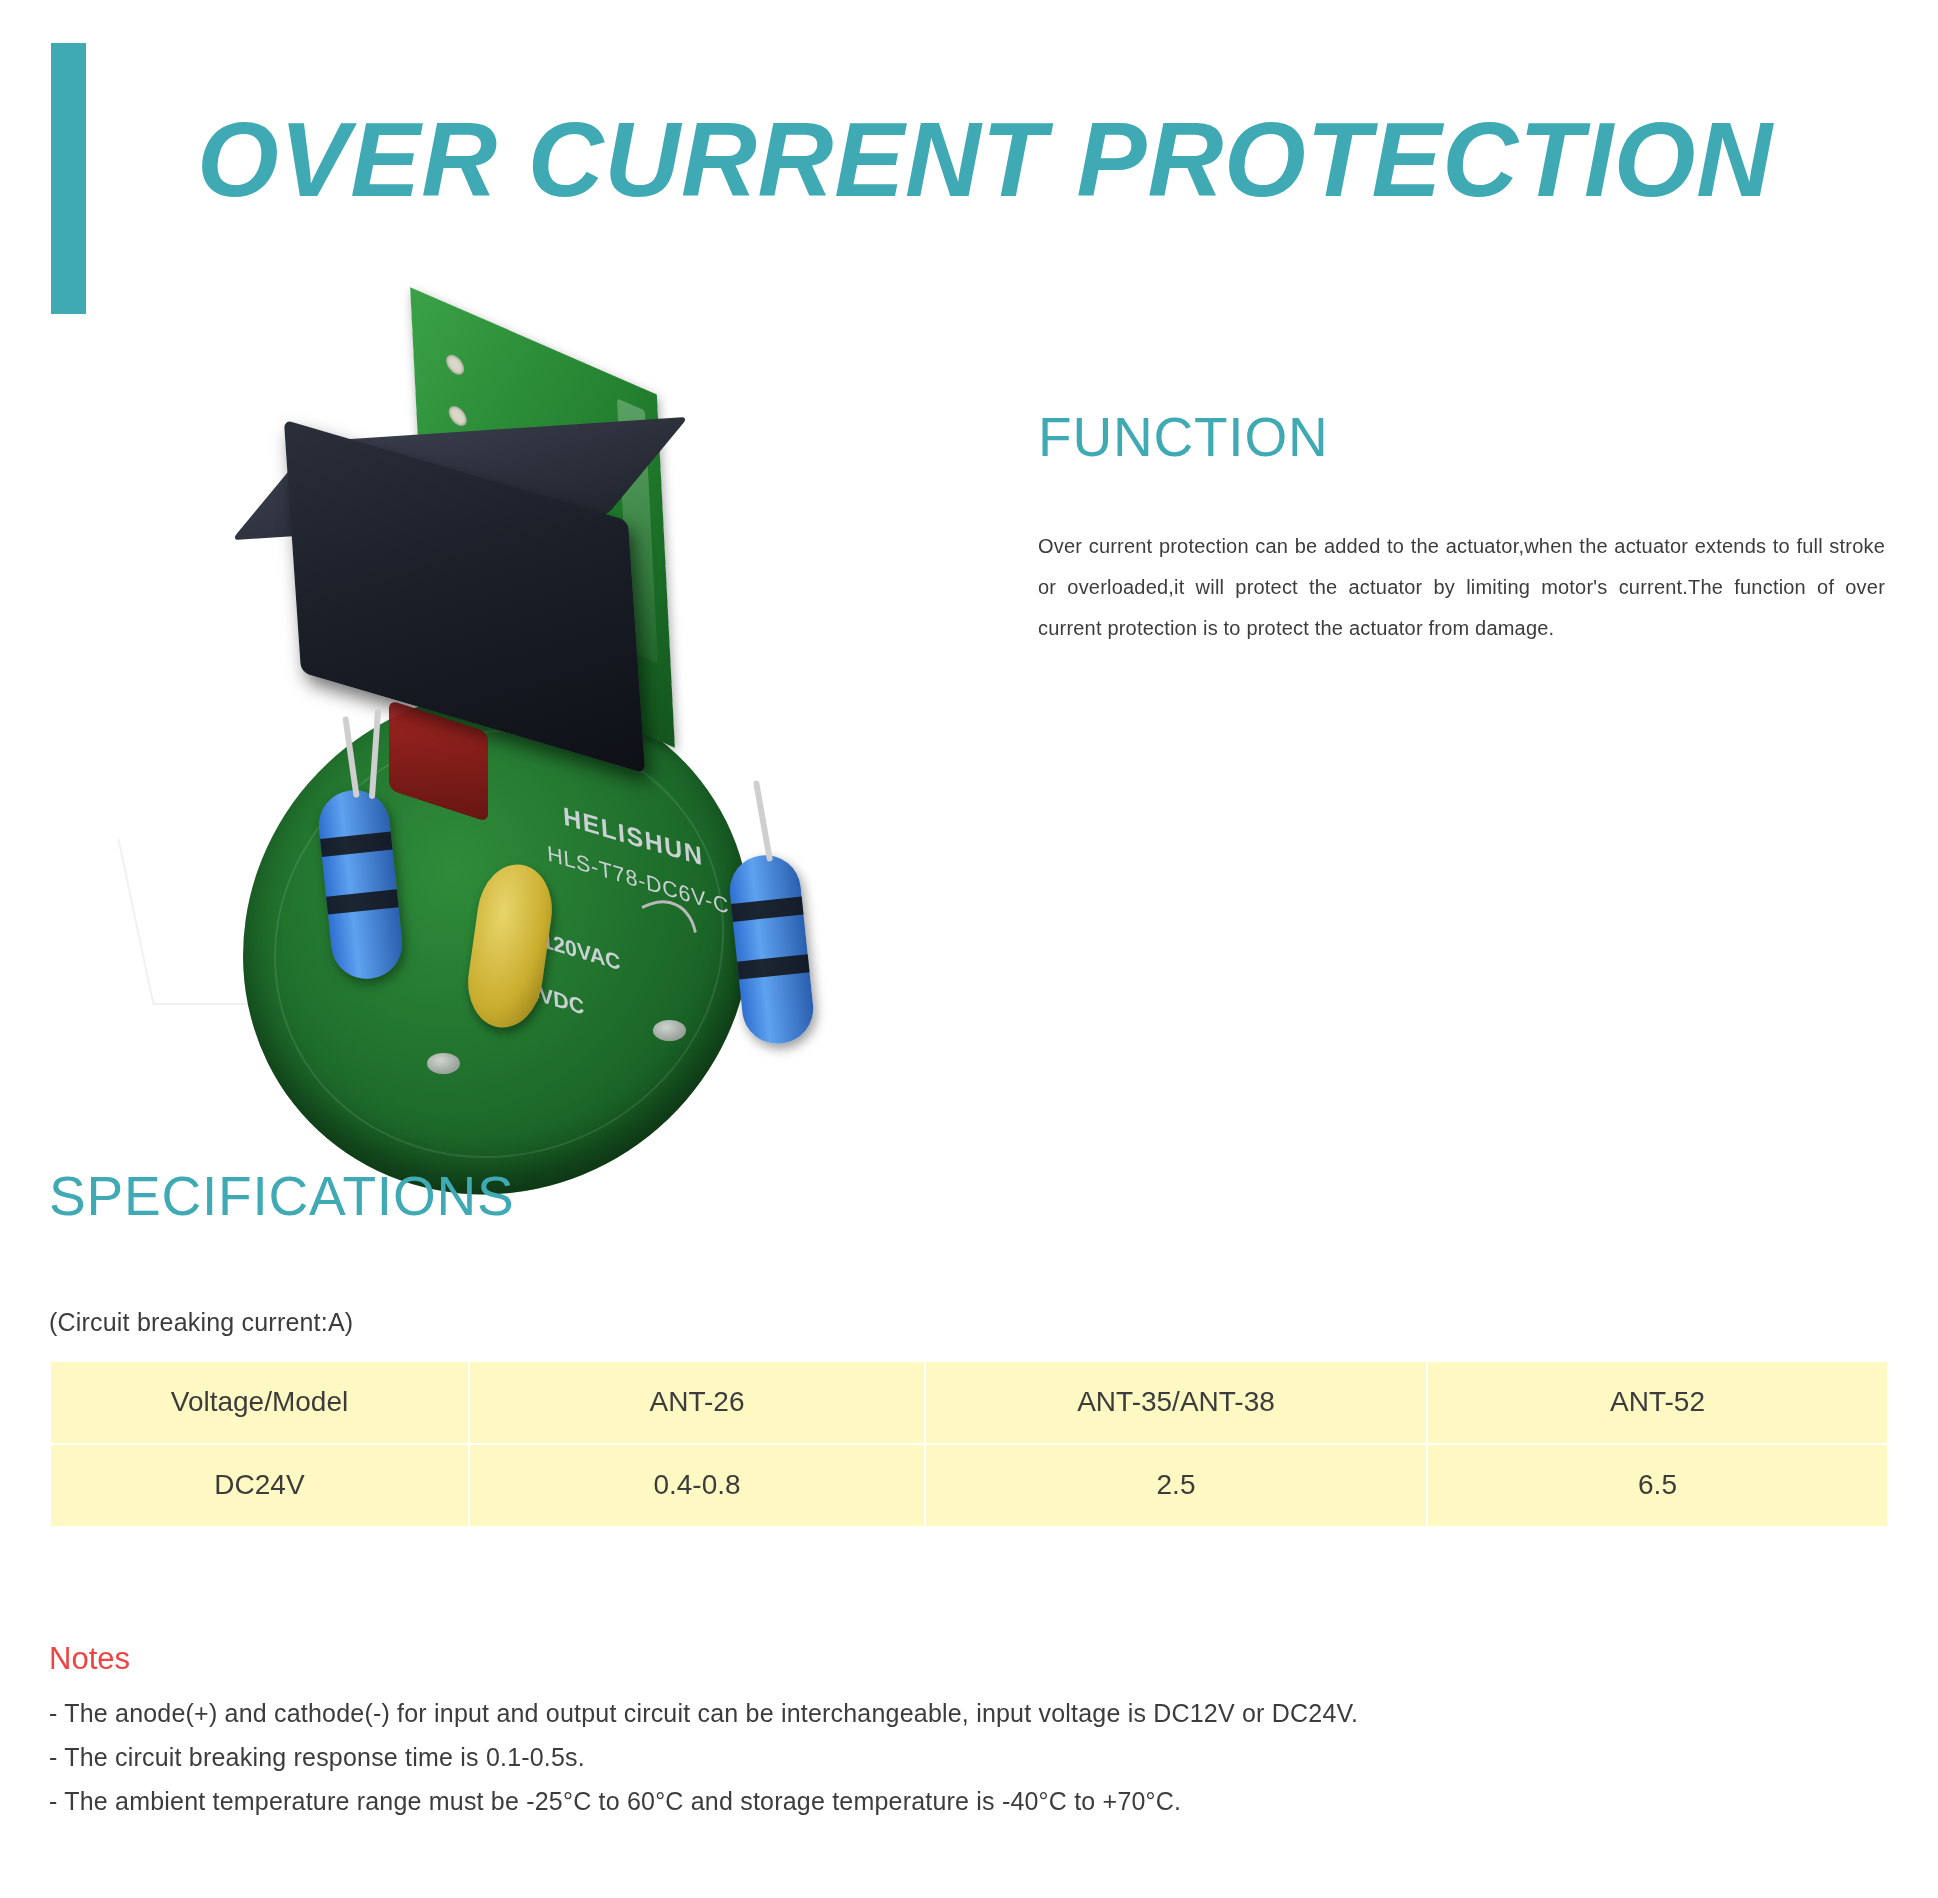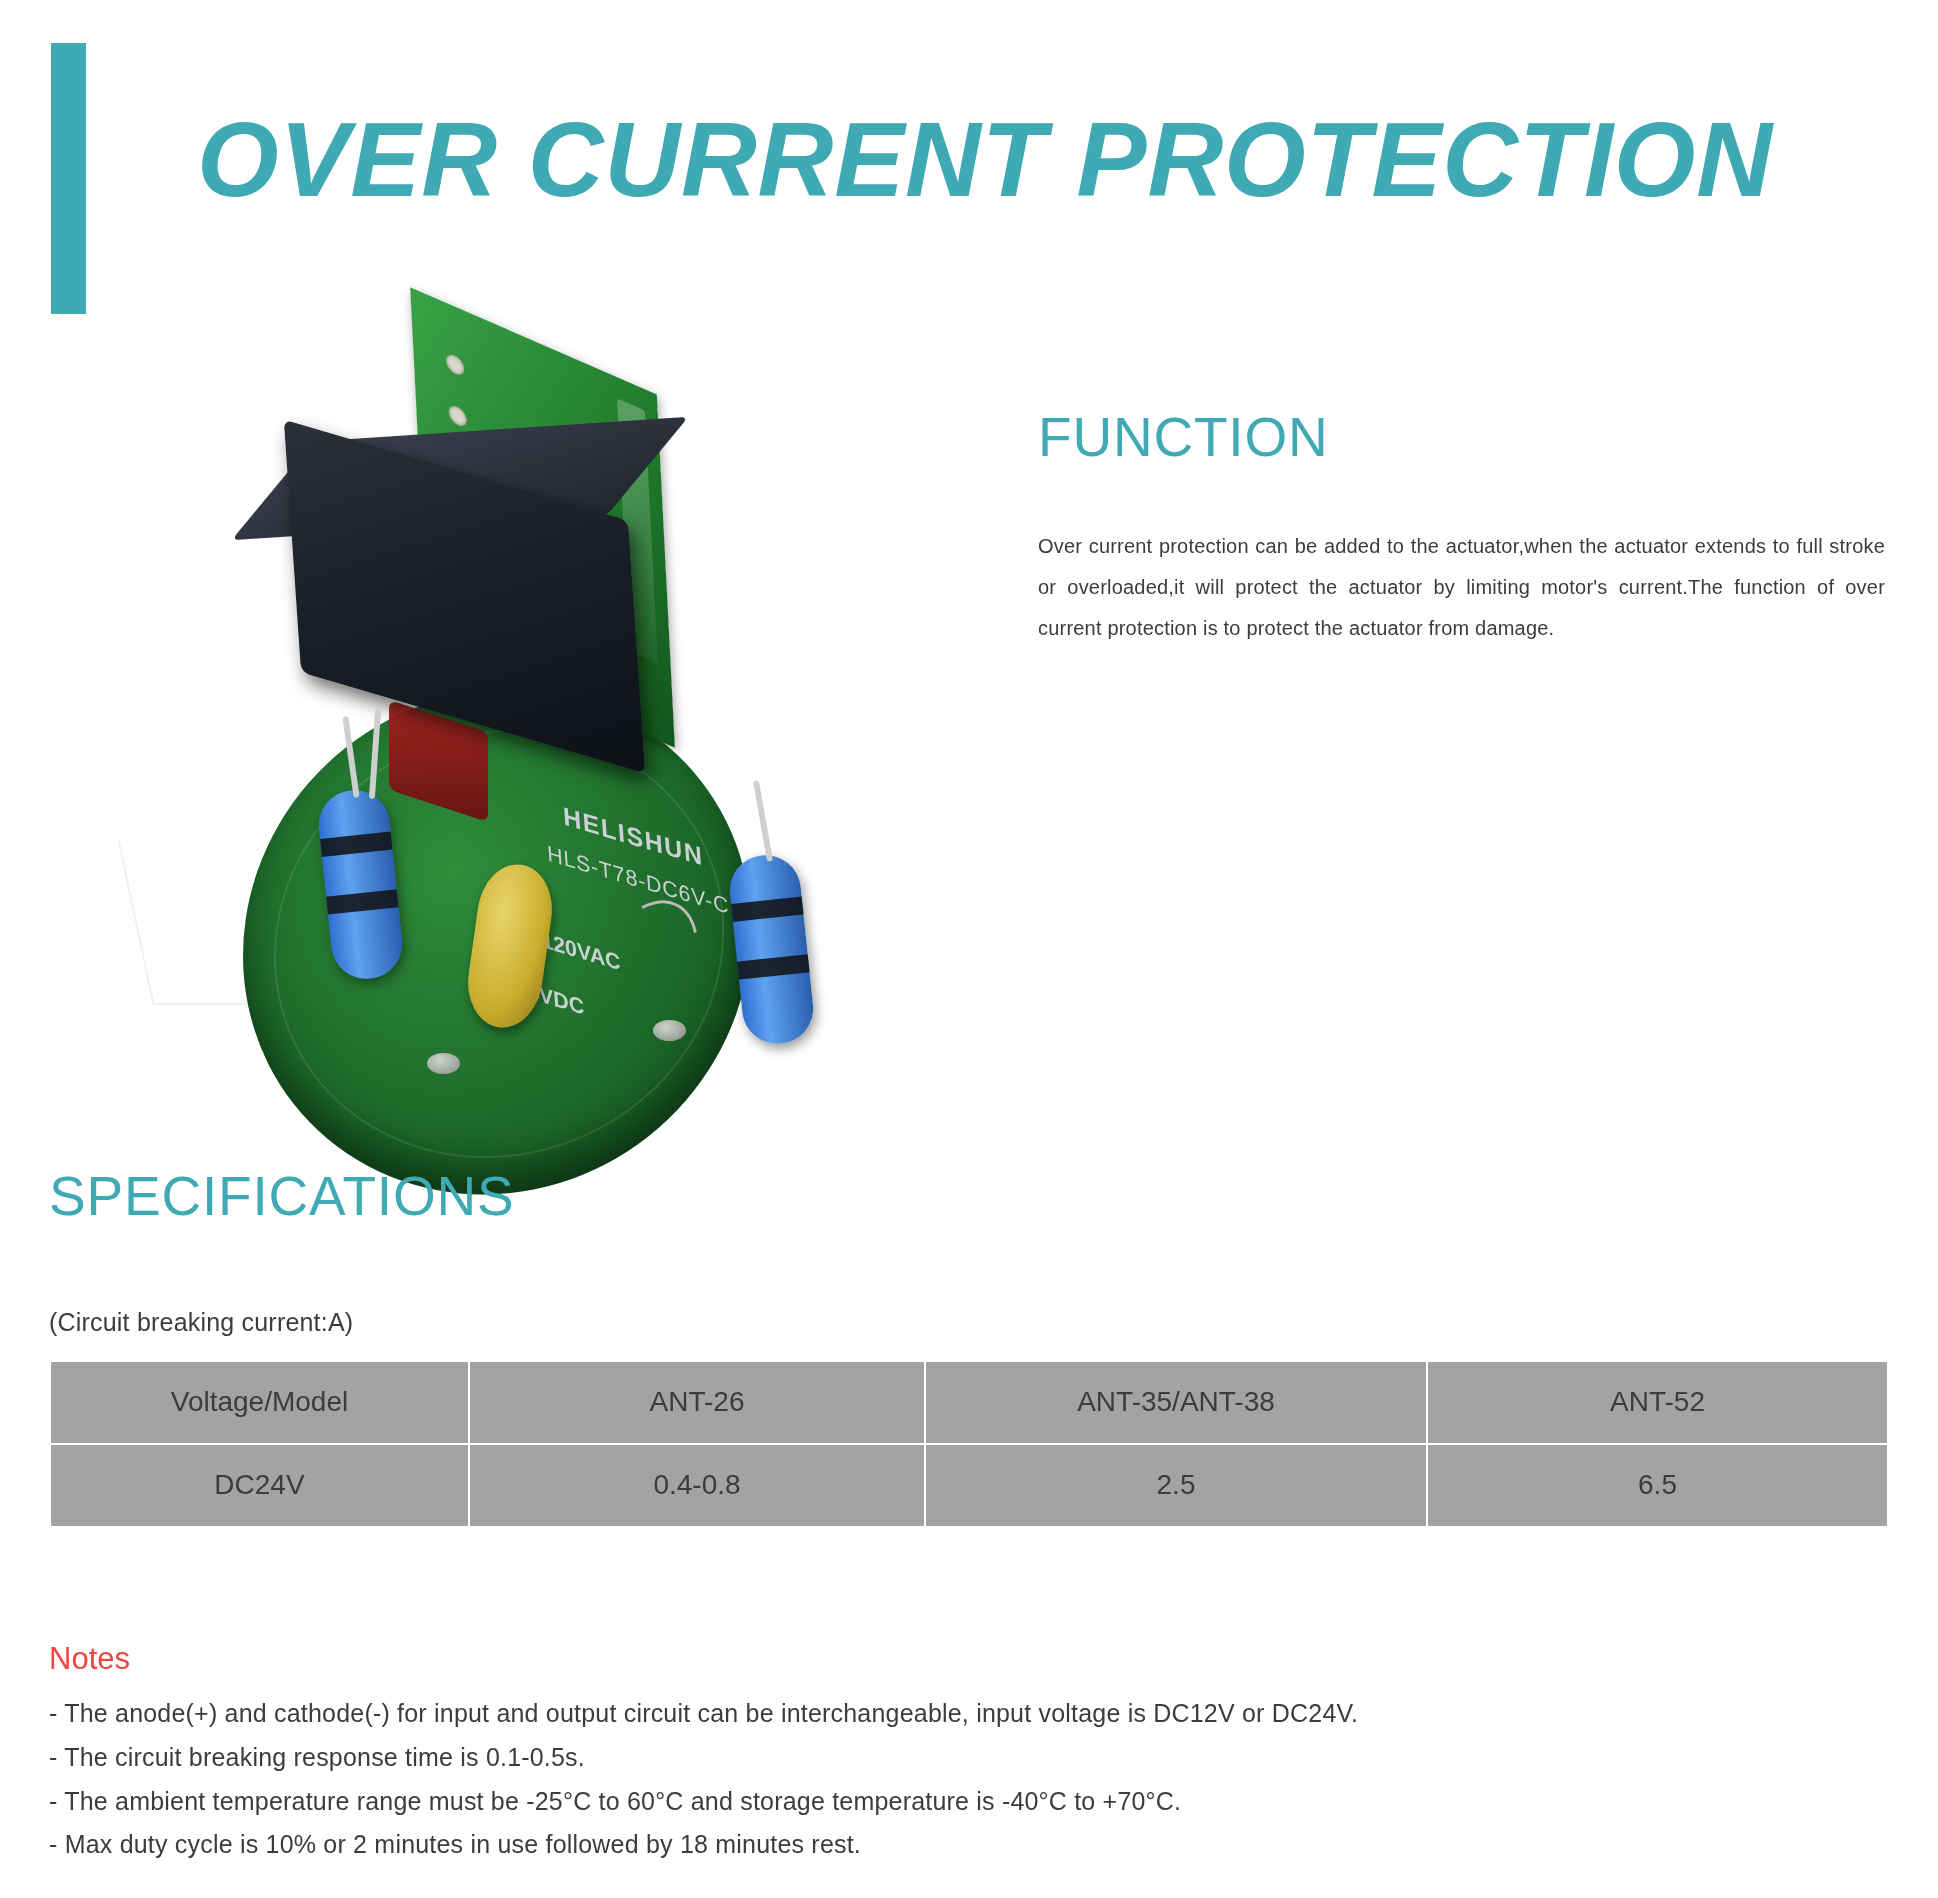--- a/index.html
+++ b/index.html
@@ -284,21 +284,21 @@
   }
   table.spec-table td {
     height: 79px;
     text-align: center;
     vertical-align: middle;
     font-size: 28px;
     color: #3c3c3c;
     border: 2.5px solid #ffffff;
   }
   table.spec-table tr.shaded td {
-    background: #a3a3a3;
+    background: #fef9c3;
   }
   table.spec-table tr.plain td {
     background: #ffffff;
   }
   table.spec-table col.c1 { width: 419px; }
   table.spec-table col.c2 { width: 456px; }
   table.spec-table col.c3 { width: 502px; }
   table.spec-table col.c4 { width: 461px; }
 
   
@@ -405,15 +405,14 @@
       </tr>
     </tbody>
   </table>
 </div>
 
 <div class="notes-block">
   <div class="notes-title">Notes</div>
   <div class="note-line">- The anode(+) and cathode(-) for input and output circuit can be interchangeable, input voltage is DC12V or DC24V.</div>
   <div class="note-line">- The circuit breaking response time is 0.1-0.5s.</div>
   <div class="note-line">- The ambient temperature range must be -25°C to 60°C and storage temperature is -40°C to +70°C.</div>
-  <div class="note-line">- Max duty cycle is 10% or 2 minutes in use followed by 18 minutes rest.</div>
 </div>
 
 
 </body></html>

